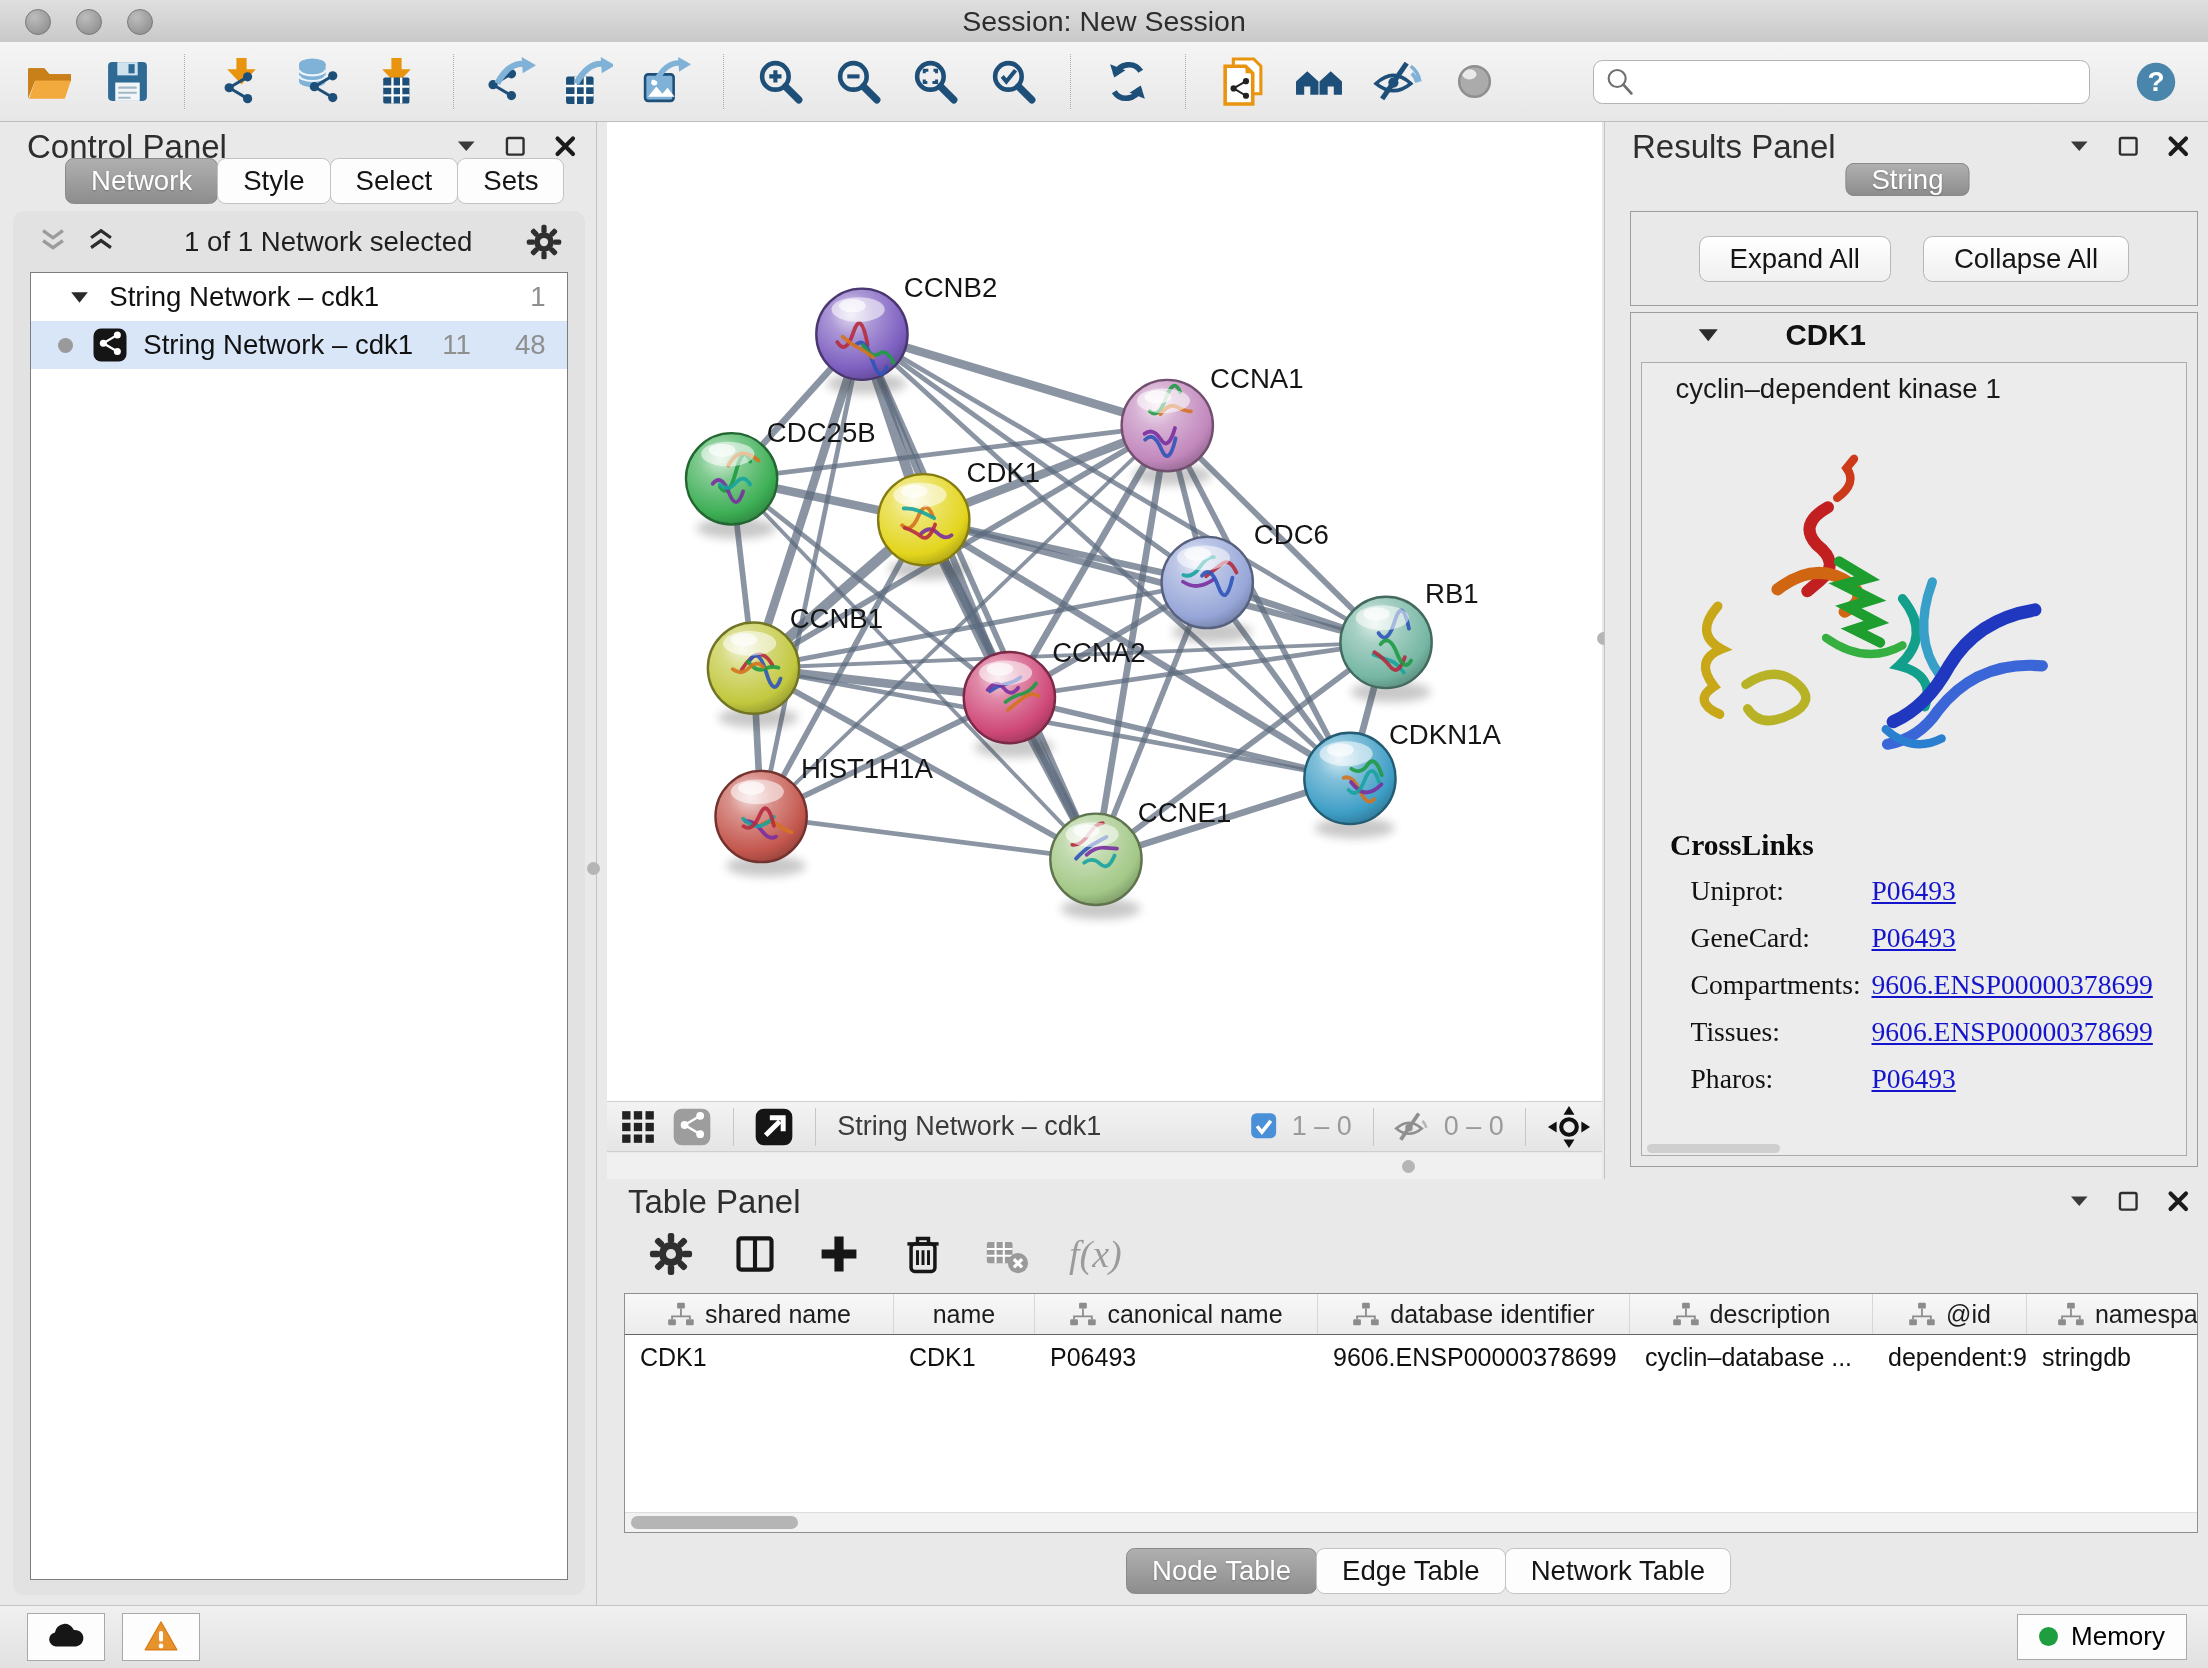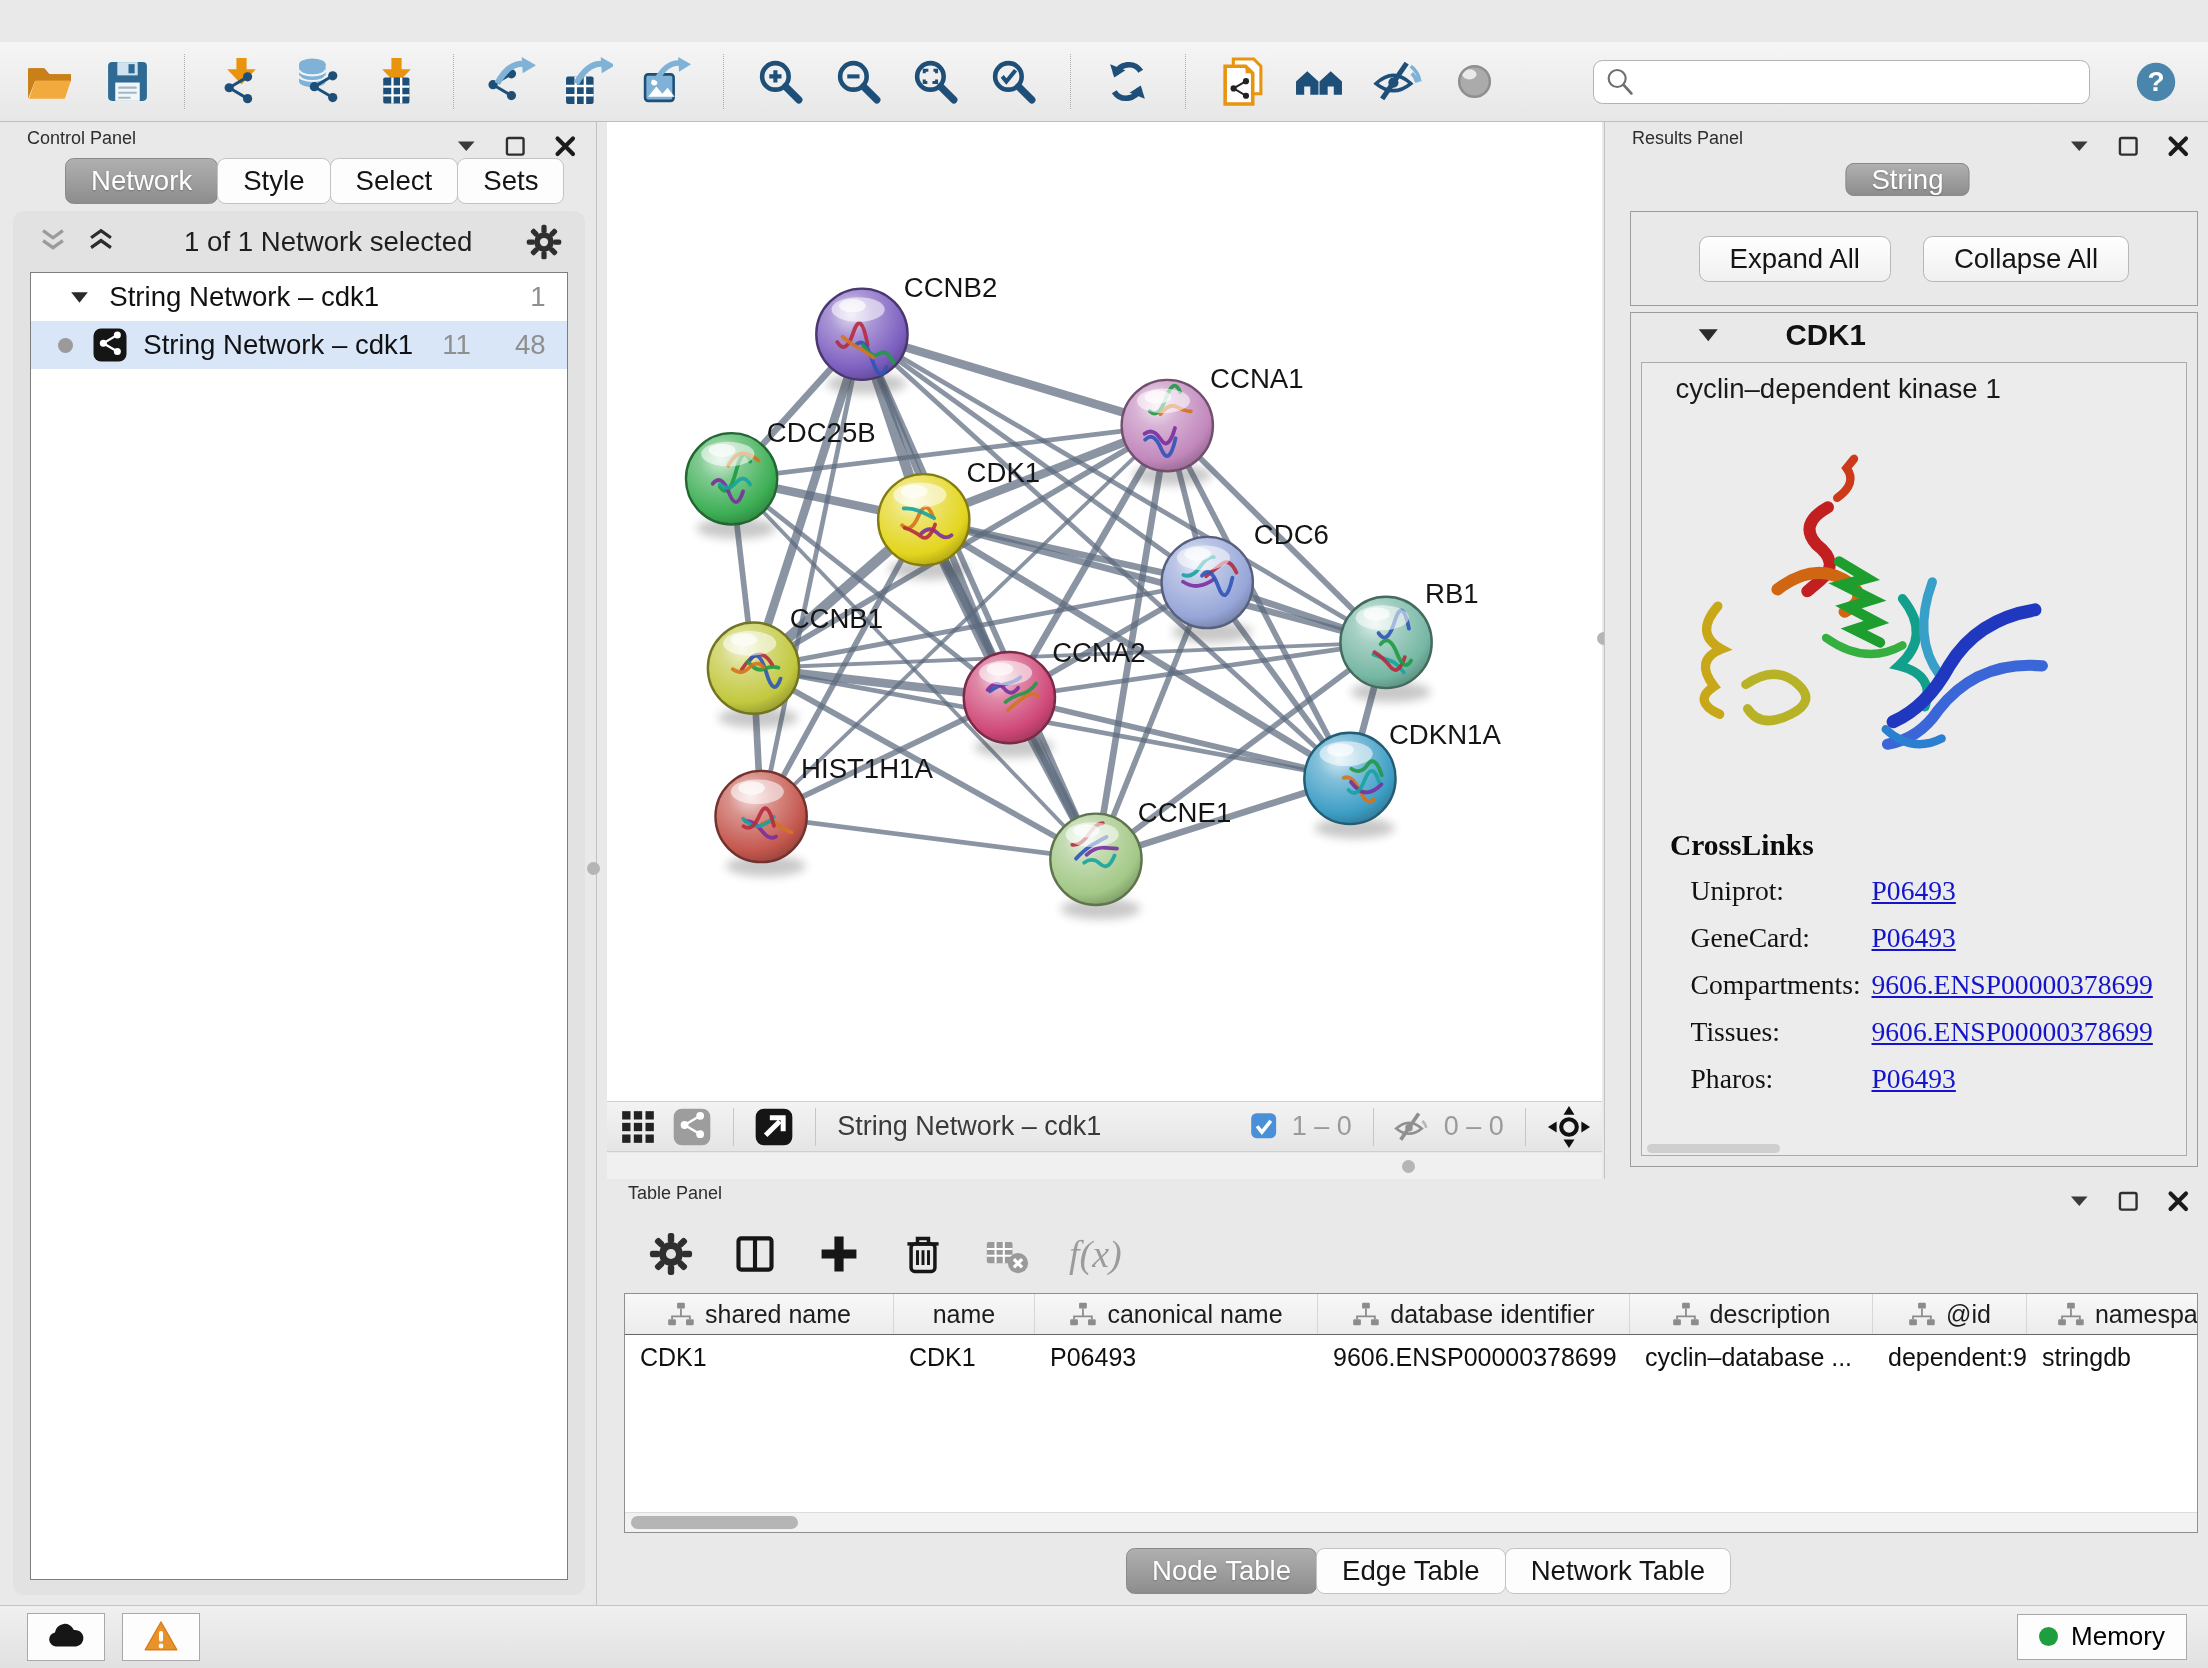--- a/index.html
+++ b/index.html
@@ -19,21 +19,21 @@
   .ticn{width:49px;height:49px;flex:0 0 auto;}
   .ticn svg{width:100%;height:100%;}
   .tsep{width:0;height:55px;border-left:1.9px dotted #ababab;margin:0 3.8px;flex:0 0 auto;}
   .searchbox{margin-left:auto;width:476px;height:42px;background:#fff;border:1.9px solid #b3b3b3;
     border-radius:9.5px;display:flex;align-items:center;padding:0 9.5px;gap:5.7px;}
   .searchbox .mg{width:34px;height:34px;}
   .searchbox input{border:none;outline:none;font-size:25px;flex:1;background:transparent;
     font-family:"Liberation Sans",sans-serif;}
   .helpbtn{width:42px;height:42px;margin:0 5.7px 0 17px;flex:0 0 auto;}
   
-  .phead{position:absolute;font-size:18px;color:#2e2e2e;}
+  .phead{position:absolute;font-size:33px;color:#2e2e2e;}
   .ptools{position:absolute;display:flex;gap:21px;align-items:center;}
   .ptools .pi{width:28.5px;height:28.5px;}
   .ptools .pi svg{width:100%;height:100%;}
   .tab{height:44px;padding:0 25px;font-size:27.6px;line-height:44px;background:#fdfdfd;
     border:1px solid #c2c2c2;color:#141414;border-radius:8.6px;margin-right:-1px;}
   .tab.sel{background:linear-gradient(#b0b0b0,#8d8d8d);color:#fff;border-color:#8a8a8a;
     text-shadow:0 1px 1.9px rgba(0,0,0,.25);}
   
   .cpanel{position:absolute;left:0;top:122px;width:597px;height:1484px;background:#e9e9e9;
     border-right:1.9px solid #c2c2c2;box-sizing:border-box;}
@@ -118,20 +118,26 @@
   .membtn{position:absolute;right:21px;top:7.6px;height:46px;padding:0 21px;background:#fdfdfd;
     border:1.9px solid #a9a9a9;display:flex;align-items:center;gap:13.3px;font-size:26px;
     box-sizing:border-box;color:#000000;}
   .memdot{width:19px;height:19px;border-radius:50%;background:#1e9e3e;}
 </style>
 </head>
 <body>
 
 <div id="app">
 
+  <div class="titlebar">
+    <span class="tl" style="left:25px"></span>
+    <span class="tl" style="left:76px"></span>
+    <span class="tl" style="left:127px"></span>
+    <span class="wtitle">Session: New Session</span>
+  </div>
 
   <div class="toolbar">
     <span class="ticn">
         <svg viewBox="0 0 48 48" style="width:100%;height:100%;display:block">
           <path d="M3 11 h16 l5 6 h21 v7 H3 z" fill="#c07612"></path>
           <path d="M3 41 V13 l3 -2 h12 l5 6 h22 v6 H10 z" fill="#c98019"></path>
           <path d="M10 23 h35 l-6 18 H4 z" fill="#f2a93d"></path>
         </svg>
       </span>
     <span class="ticn">

